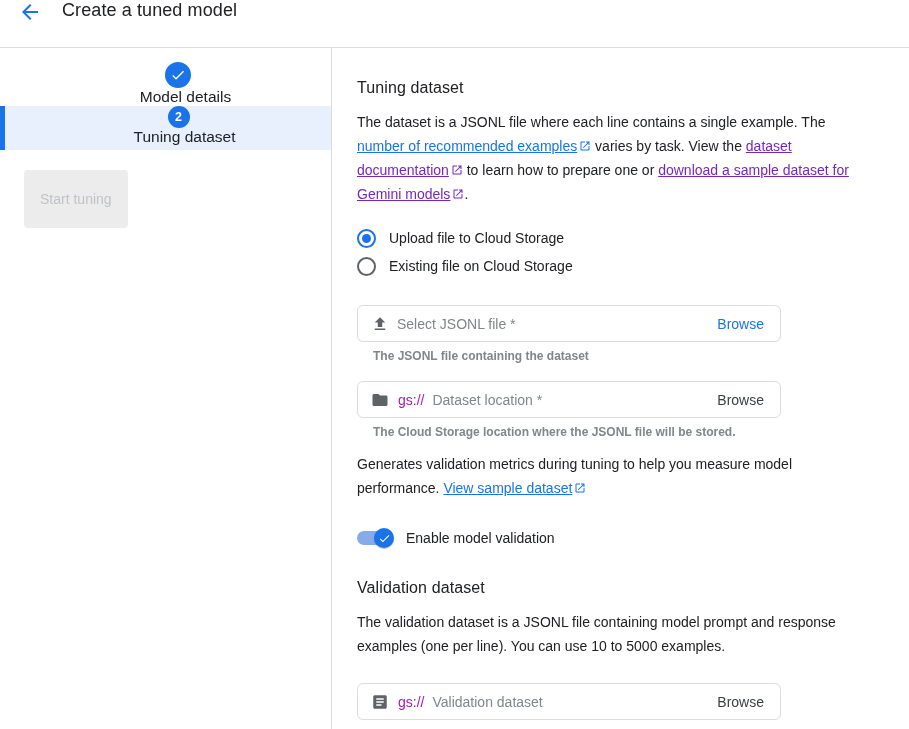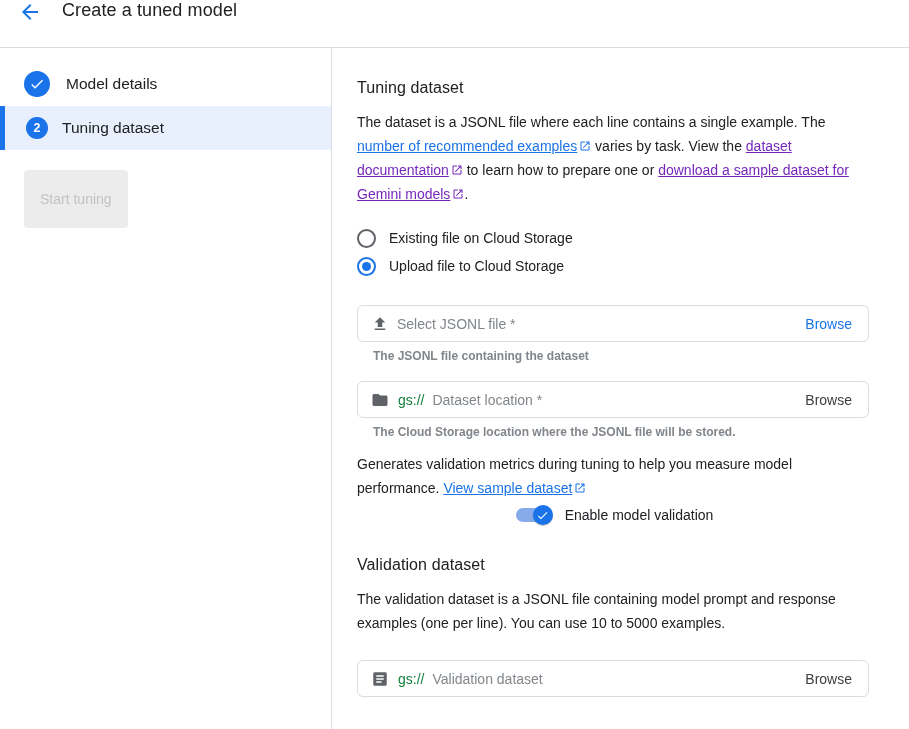--- a/index.html
+++ b/index.html
@@ -11,21 +11,21 @@
   .back-btn { width:24px; height:24px; margin-left:18px; color:#1a73e8; cursor:pointer; flex-shrink:0; }
   .back-btn svg { width:24px; height:24px; fill:currentColor; }
   .header-title { margin-left:20px; font-size:18px; color:#202124; letter-spacing:.1px; }
 
   
   .layout { display:flex; height:681px; }
   .sidebar { width:332px; flex-shrink:0; border-right:1px solid #dadce0; padding-top:14px; }
   .main { padding:31px 0 0 25px; width:540px; }
 
   
-  .step { height:44px; display:flex; align-items:center; padding-left:24px; position:relative; cursor:pointer; }
+  .step { height:44px; display:flex; align-items:center; padding-left:24px; position:relative; cursor:pointer;flex-direction:column; }
   .step.active { background:#e8f0fe; }
   .step.active::before { content:""; position:absolute; left:0; top:0; bottom:0; width:5px; background:#1a73e8; }
   .step-circle { border-radius:50%; background:#1a73e8; color:#fff; display:flex;
                  align-items:center; justify-content:center; flex-shrink:0; }
   .step-circle.done { width:26px; height:26px; }
   .step-circle.num  { width:22px; height:22px; margin-left:2px; font-size:12.5px; font-weight:700; }
   .step-circle svg { width:16px; height:16px; fill:#fff; }
   .step-label { margin-left:16px; font-size:15.5px; color:#202124; }
   .step.active .step-label { margin-left:14px; }
   .start-btn { display:inline-block; margin:20px 0 0 24px; padding:21px 16px; background:#ececec;
@@ -41,35 +41,35 @@
   .ext-icon { display:inline-block; width:12px; height:12px; margin-left:2px; vertical-align:-1px; }
   .ext-icon svg { width:12px; height:12px; fill:currentColor; }
 
   .radio-group { margin-top:18px; }
   .radio-row { display:flex; align-items:center; height:28px; cursor:pointer; }
   .radio { width:19px; height:19px; border-radius:50%; border:2px solid #5f6368; flex-shrink:0; position:relative; }
   .radio.selected { border-color:#1a73e8; }
   .radio.selected::after { content:""; position:absolute; inset:3px; border-radius:50%; background:#1a73e8; }
   .radio-label { margin-left:13px; font-size:14px; color:#202124; }
 
-  .field { margin-top:25px; width:512px; height:37px; border:1px solid #dadce0; border-radius:6px;
+  .field { margin-top:25px; width:424px; height:37px; border:1px solid #dadce0; border-radius:6px;
            display:flex; align-items:center; padding:0 16px 0 13px; cursor:text; background:#fff; }
   .field + .field, .helper + .field { margin-top:18px; }
   .field-icon { width:18px; height:18px; color:#5f6368; flex-shrink:0; }
   .field-icon svg { width:18px; height:18px; fill:currentColor; }
-  .field-prefix { margin-left:9px; font-size:14px; color:#15803d; }
+  .field-prefix { margin-left:9px; font-size:14px; color:#a21caf; }
   .field-placeholder { margin-left:8px; font-size:14px; color:#80868b; flex:1; white-space:nowrap; overflow:hidden; }
   .browse { font-size:14px; font-weight:500; cursor:pointer; margin-left:12px; }
   .browse.blue { color:#1a73e8; }
   .browse.dark { color:#3c4043; }
   .helper { font-size:12px; color:#80868b; margin:7px 0 0 16px;font-weight:bold; }
 
   .gap-section { margin-top:31px; }
 
-  .toggle-row { margin-top:5px; display:flex; align-items:center;justify-content:center; }
+  .toggle-row { margin-top:28px; display:flex; align-items:center; }
   .toggle { position:relative; width:37px; height:20px; flex-shrink:0; cursor:pointer; }
   .toggle-track { position:absolute; left:0; top:3px; width:34px; height:14px; border-radius:7px; background:#87abea; }
   .toggle-thumb { position:absolute; right:0; top:0; width:20px; height:20px; border-radius:50%;
                   background:#1a73e8; display:flex; align-items:center; justify-content:center;
                   box-shadow:0 1px 1px rgba(0,0,0,.25); }
   .toggle-thumb svg { width:13px; height:13px; fill:#fff; }
   .toggle-label { margin-left:12px; font-size:14px; color:#202124; }
 </style>
 </head>
 <body>
@@ -108,26 +108,26 @@
     <p class="desc"><span>The dataset is a JSONL file where each line contains a single example. The </span><a class="link blue"><span>number of recommended examples</span><span class="ext-icon"><svg viewBox="0 0 24 24">
               <path d="M19 19H5V5h7V3H5c-1.11 0-2 .9-2 2v14c0 1.1.89 2 2 2h14c1.1 0 2-.9 2-2v-7h-2v7zM14 3v2h3.59l-9.83 9.83 1.41 1.41L19 6.41V10h2V3h-7z"></path>
             </svg></span></a><span> varies by task. View the </span><a class="link purple"><span>dataset documentation</span><span class="ext-icon"><svg viewBox="0 0 24 24">
               <path d="M19 19H5V5h7V3H5c-1.11 0-2 .9-2 2v14c0 1.1.89 2 2 2h14c1.1 0 2-.9 2-2v-7h-2v7zM14 3v2h3.59l-9.83 9.83 1.41 1.41L19 6.41V10h2V3h-7z"></path>
             </svg></span></a><span> to learn how to prepare one or </span><a class="link purple"><span>download a sample dataset for Gemini models</span><span class="ext-icon"><svg viewBox="0 0 24 24">
               <path d="M19 19H5V5h7V3H5c-1.11 0-2 .9-2 2v14c0 1.1.89 2 2 2h14c1.1 0 2-.9 2-2v-7h-2v7zM14 3v2h3.59l-9.83 9.83 1.41 1.41L19 6.41V10h2V3h-7z"></path>
             </svg></span></a><span>.</span></p>
 
     <div class="radio-group">
       <div class="radio-row">
+        <span class="radio selected"></span>
+        <span class="radio-label">Upload file to Cloud Storage</span>
+      </div>
+      <div class="radio-row">
         <span class="radio"></span>
         <span class="radio-label">Existing file on Cloud Storage</span>
-      </div>
-      <div class="radio-row">
-        <span class="radio selected"></span>
-        <span class="radio-label">Upload file to Cloud Storage</span>
       </div>
     </div>
 
     <div class="field">
       <span class="field-icon">
         <svg viewBox="0 0 24 24">
             <path d="M9 16h6v-6h4l-7-7-7 7h4v6zm-4 2h14v2H5v-2z"></path>
           </svg>
       </span>
       <span class="field-placeholder">Select JSONL file *</span>

